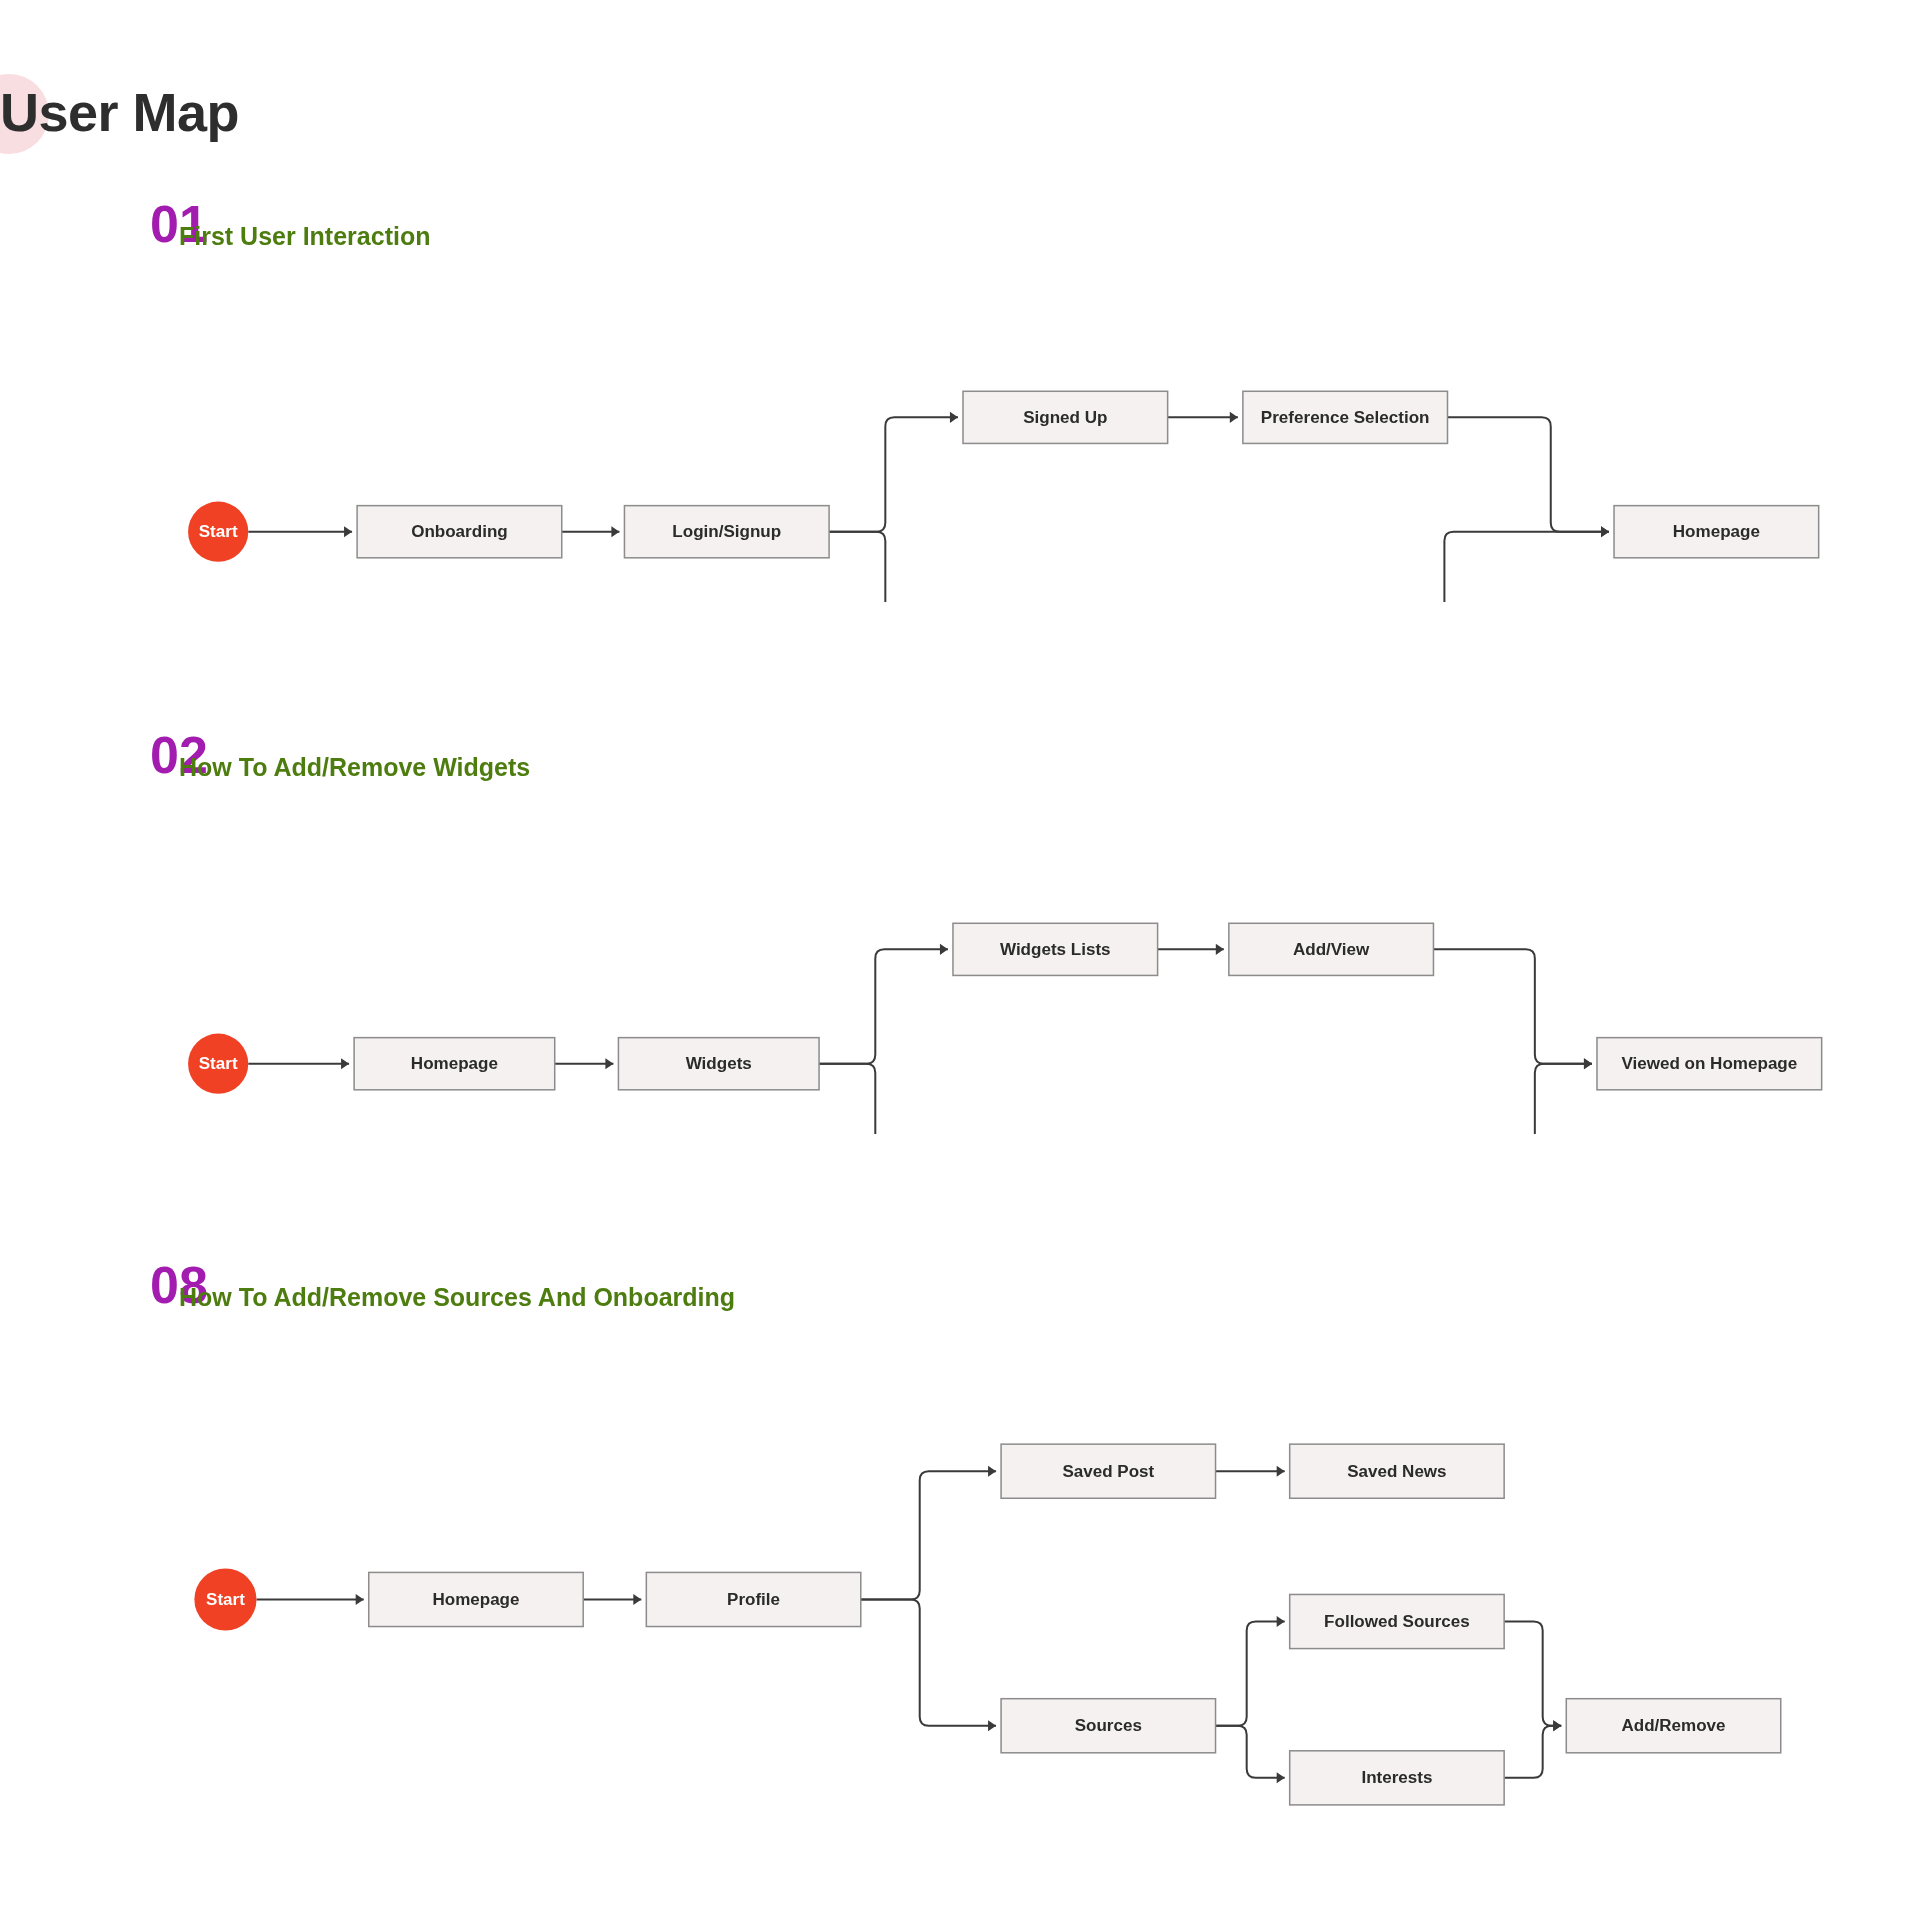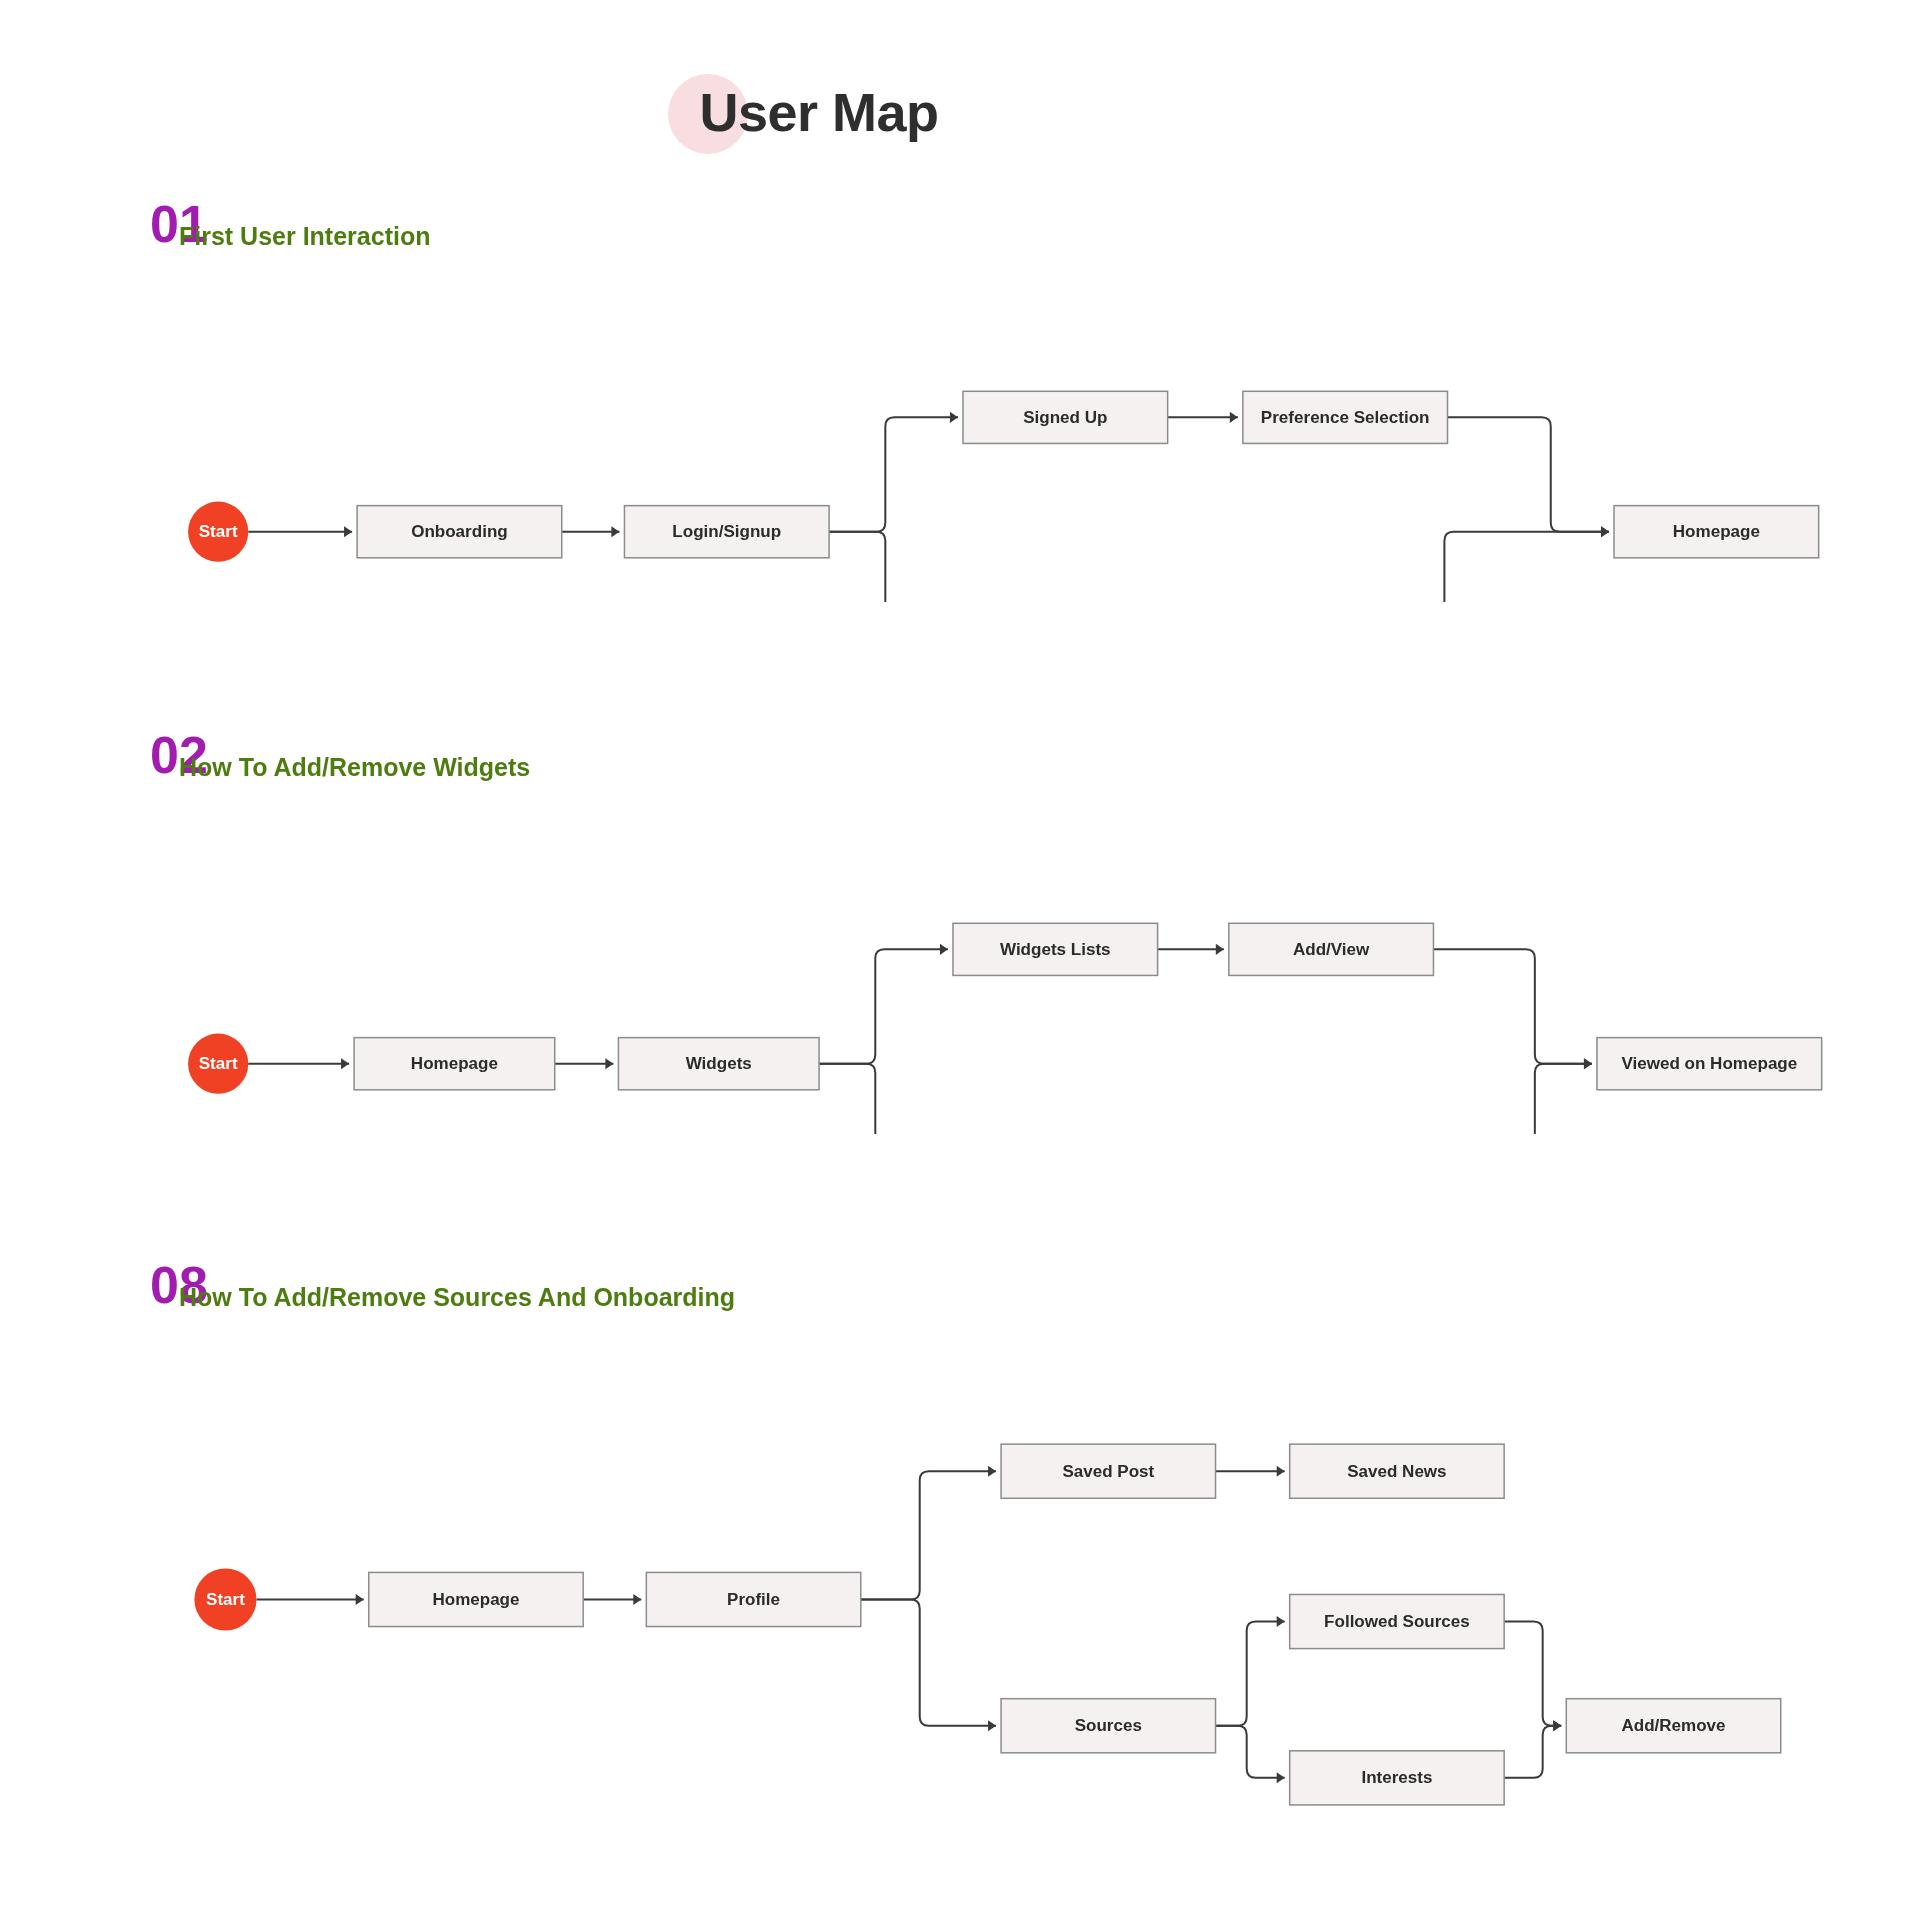--- a/index.html
+++ b/index.html
@@ -15,21 +15,21 @@
     position: relative;
     overflow: hidden;
   }
 
   
   .title-wrap {
     position: absolute;
     left: 0;
     top: 85px;
     width: 1638px;
-    text-align: center;
+    text-align: left;
   }
   .title-inner {
     position: relative;
     display: inline-block;
   }
   .title-blob {
     position: absolute;
     left: -31px;
     top: -11px;
     width: 80px;

